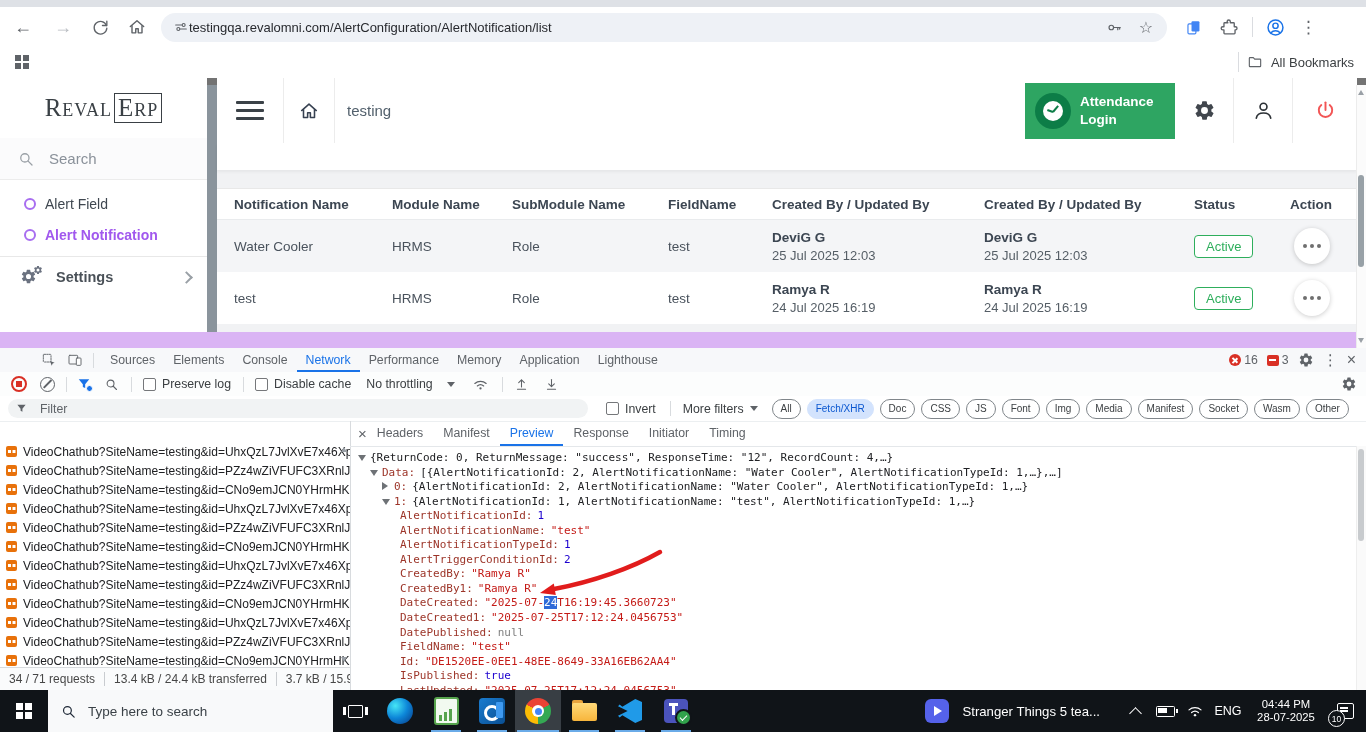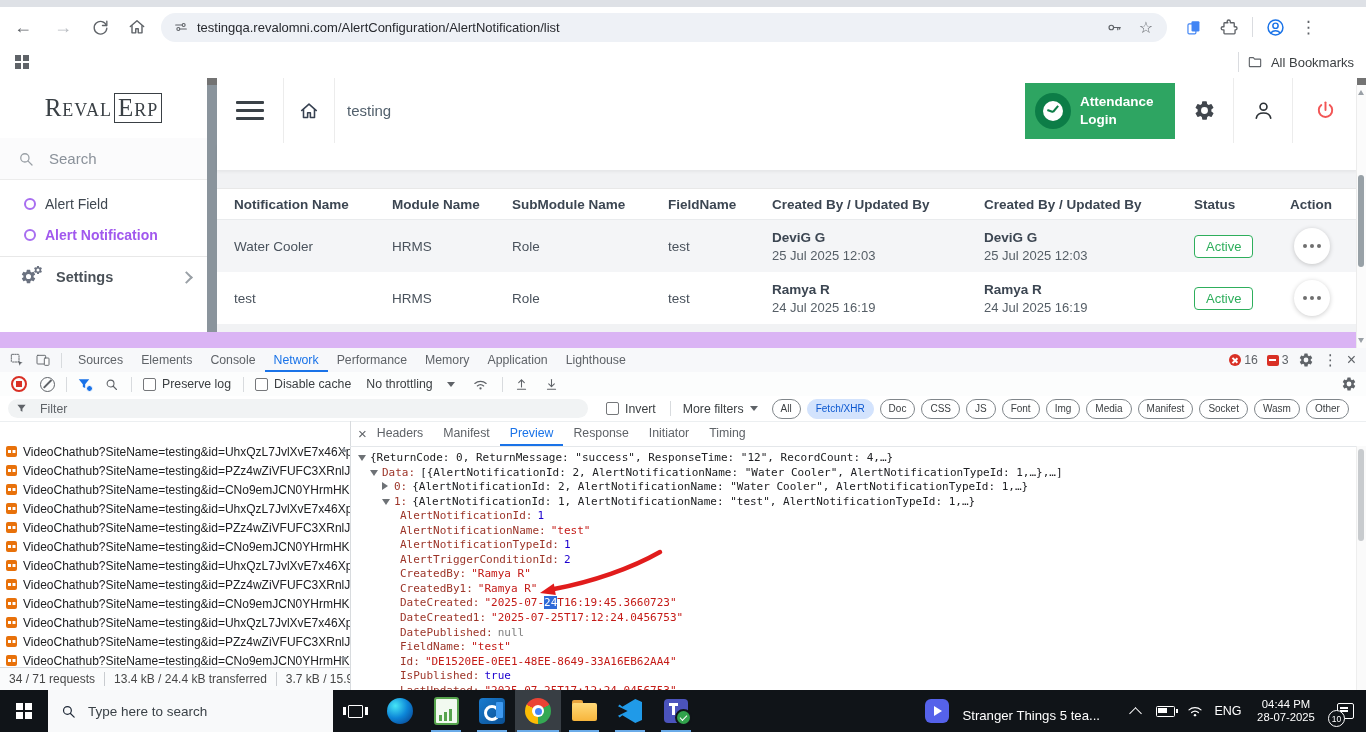--- a/index.html
+++ b/index.html
@@ -13,21 +13,21 @@
   .chev.down{transform:rotate(45deg);}
   .chev.right{transform:rotate(-45deg);}
   .caret{display:inline-block;width:0;height:0;border-left:4px solid transparent;border-right:4px solid transparent;border-top:5px solid #5f6368;}
 
   
   #tabstrip{top:0;left:0;width:1366px;height:7px;background:#dee1e6;}
   #btoolbar{top:7px;left:0;width:1366px;height:40px;background:#fff;}
   .navtxt{font-size:18px;color:#5f6368;}
   .navtxt.dis{color:#b8bcc1;}
   #omnibox{width:1006px;height:29px;border-radius:15px;background:#eef1f6;margin-left:14px;}
-  #omnibox .url{font-size:13px;color:#27292e;margin-left:8px;flex:1;white-space:nowrap;overflow:hidden;}
+  #omnibox .url{font-size:13px;color:#27292e;margin-left:0;flex:1;white-space:nowrap;overflow:hidden;}
   #bmbar{top:47px;left:0;width:1366px;height:31px;background:#fff;border-bottom:1px solid #e7e9ec;}
   .gridic{display:grid;grid-template-columns:6px 6px;grid-gap:2px;margin-left:15px;}
   .gridic i{width:6px;height:6px;background:#5f6368;}
   #bmright{position:absolute;right:12px;top:0;height:30px;display:flex;align-items:center;gap:8px;font-size:13px;color:#3c4043;}
 
   
   #app{top:78px;left:0;width:1366px;height:254px;background:#737373;}
   #sidebar{position:absolute;left:0;top:0;width:207px;height:254px;background:#fff;}
   #sscroll{position:absolute;left:207px;top:7px;width:10px;height:247px;background:#8a949c;}
   #logo{height:60px;display:flex;align-items:center;justify-content:center;
@@ -80,21 +80,21 @@
   #pgscroll .thumb{position:absolute;left:1px;top:90px;width:6px;height:92px;background:#98a1a7;border-radius:3px;}
   .tri-up{width:0;height:0;border-left:3.5px solid transparent;border-right:3.5px solid transparent;border-bottom:5px solid #9aa0a6;}
   .tri-dn{width:0;height:0;border-left:3.5px solid transparent;border-right:3.5px solid transparent;border-top:5px solid #9aa0a6;}
   #pgscroll .tri-up{position:absolute;top:5px;left:1px;}
   #pgscroll .tri-dn{position:absolute;bottom:5px;left:1px;}
 
   #pstrip{top:332px;left:0;width:1366px;height:16px;background:#dab4f4;}
 
   
   #devtools{top:348px;left:0;width:1366px;height:342px;background:#fff;font-size:12.3px;color:#3c4043;}
-  #dtabs{position:absolute;top:0;left:0;right:0;height:24px;background:#f7f8fa;border-bottom:1px solid #d8dbde;display:flex;align-items:center;color:#5f6368;}
+  #dtabs{position:absolute;top:0;left:0;right:0;height:24px;background:#f7f8fa;border-bottom:1px solid #d8dbde;display:flex;align-items:center;color:#5f6368;padding-left:32px;}
   .dtab{padding:0 9px;height:24px;line-height:24px;cursor:pointer;}
   .dtab.on{color:#1a73e8;box-shadow:inset 0 -2px 0 #1a73e8;}
   .dsep{width:1px;height:15px;background:#d8dbde;}
   #dtright{margin-left:auto;display:flex;align-items:center;gap:9px;padding-right:10px;}
   .errc{width:12px;height:12px;border-radius:50%;background:#d93025;position:relative;}
   .errc:before,.errc:after{content:"";position:absolute;left:5.2px;top:2.5px;width:1.6px;height:7px;background:#fff;}
   .errc:before{transform:rotate(45deg);}.errc:after{transform:rotate(-45deg);}
   .issc{width:12px;height:11px;border-radius:2px;background:#d93025;position:relative;}
   .issc:before{content:"";position:absolute;left:2.5px;top:4.5px;width:7px;height:1.8px;background:#fff;}
   #dtools{position:absolute;top:24px;left:0;right:0;height:24px;border-bottom:1px solid #e4e7ea;display:flex;align-items:center;background:#fcfdfd;}
@@ -167,21 +167,21 @@
   .expic{width:25px;height:19px;position:relative;margin-top:3px;}
   .expic:before{content:"";position:absolute;left:0;top:-3px;width:11px;height:5px;background:#e8a33d;border-radius:2px 2px 0 0;}
   .expic:after{content:"";position:absolute;left:0;top:0;width:25px;height:18px;background:linear-gradient(180deg,#ffd978,#f7b53c);border-radius:2px;}
   .vscic{width:24px;height:24px;background:#209ae8;clip-path:polygon(72% 0,100% 12%,100% 88%,72% 100%,18% 68%,7% 77%,0 70%,40% 50%,0 30%,7% 23%,18% 32%);}
   .teamsic{width:24px;height:24px;background:#4b53bc;border-radius:4px;position:relative;}
   .teamsic:before{content:"";position:absolute;left:5px;top:4px;width:9px;height:3px;background:#fff;}
   .teamsic:after{content:"";position:absolute;left:8px;top:4px;width:3px;height:12px;background:#fff;}
   .tchk{position:absolute;right:-4px;bottom:-3px;width:13px;height:13px;border-radius:50%;background:#31a24c;border:2px solid #101418;}
   .tchk:before{content:"";position:absolute;left:3px;top:3.5px;width:6px;height:3px;border-left:1.8px solid #fff;border-bottom:1.8px solid #fff;transform:rotate(-45deg);}
   #tray{margin-left:auto;display:flex;align-items:center;}
-  #mediabox{display:flex;align-items:flex-end;gap:13px;margin-right:22px;cursor:pointer;}
+  #mediabox{display:flex;align-items:center;gap:13px;margin-right:22px;cursor:pointer;}
   .playic{width:24px;height:24px;border-radius:6px;background:#5562ea;position:relative;}
   .playic:before{content:"";position:absolute;left:9px;top:7px;width:0;height:0;border-left:8px solid #fff;border-top:5px solid transparent;border-bottom:5px solid transparent;}
   #mediabox .mt{font-size:13.2px;}
   .trayic{width:27px;height:42px;display:flex;align-items:center;justify-content:center;cursor:pointer;}
   .chevup{width:8px;height:8px;border-right:1.8px solid #fff;border-bottom:1.8px solid #fff;transform:rotate(-135deg);margin-top:4px;}
   .battic{width:17px;height:9px;border:1.6px solid #fff;border-radius:1.5px;position:relative;}
   .battic:before{content:"";position:absolute;right:-4px;top:2px;width:2px;height:4px;background:#fff;}
   .battic:after{content:"";position:absolute;left:1.5px;top:1.5px;width:9px;height:5px;background:#fff;}
   #lang{font-size:12.5px;width:40px;text-align:center;cursor:pointer;}
   #clock{width:76px;text-align:center;font-size:11.3px;line-height:13.5px;cursor:pointer;}

